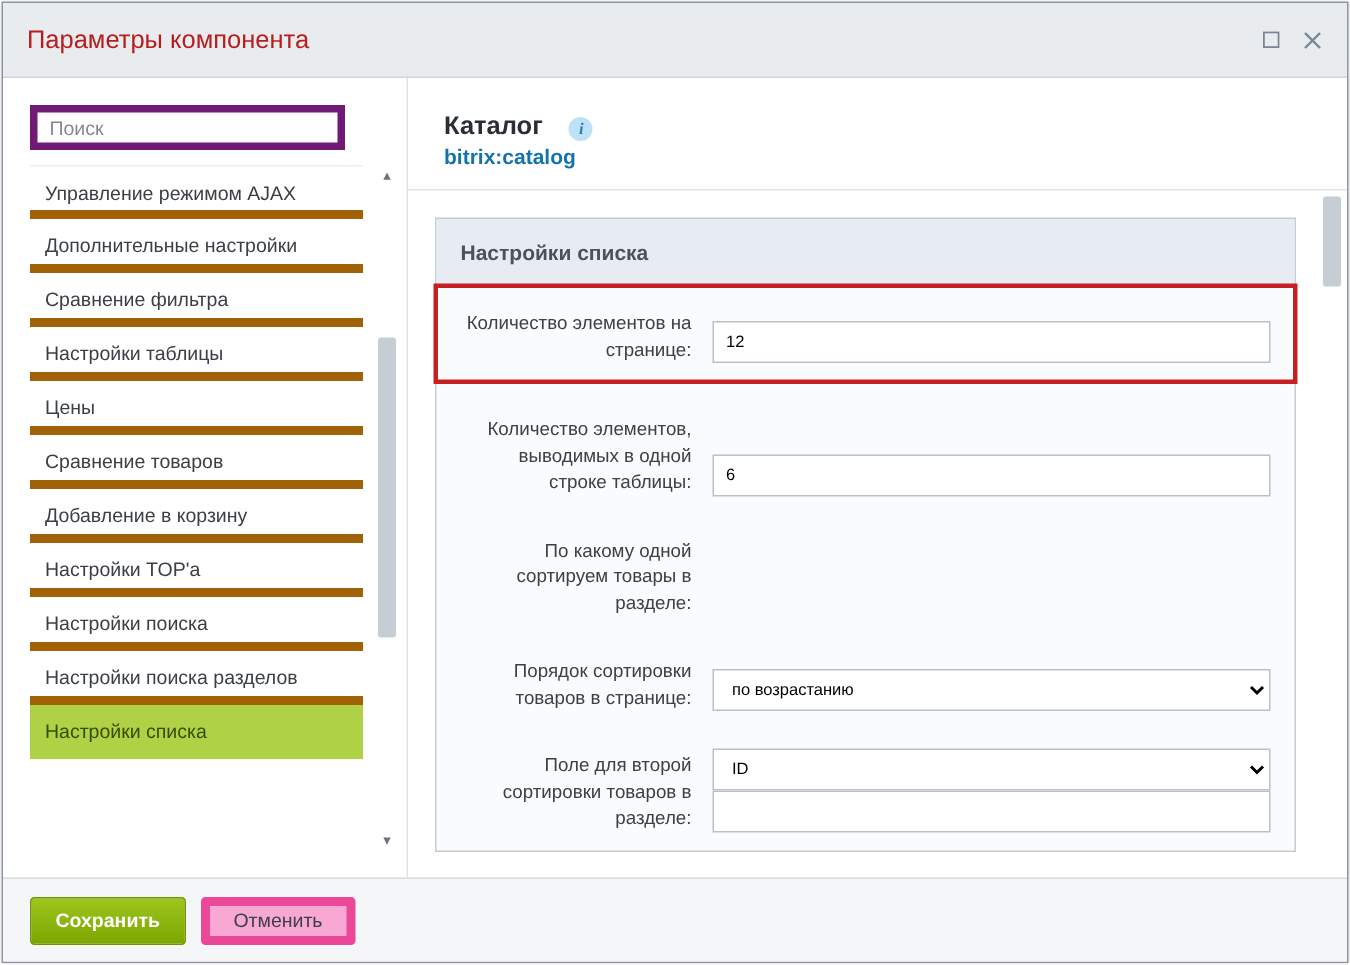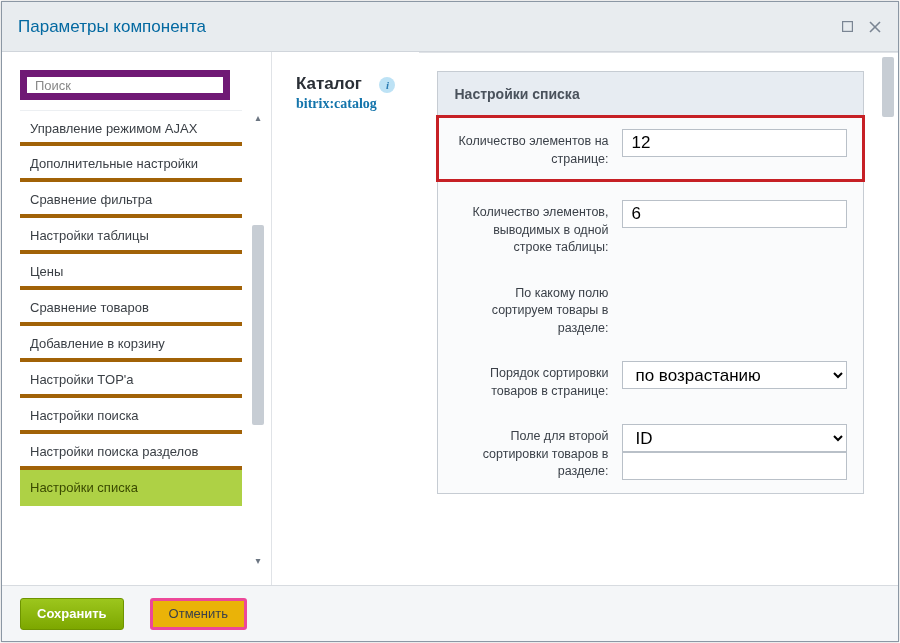--- a/index.html
+++ b/index.html
@@ -22,21 +22,21 @@
     flex-direction: column;
     box-shadow: 0 0 3px rgba(0,0,0,0.2);
   }
   .titlebar {
     height: 50px;
     background: #e8ecef;
     border-bottom: 1px solid #d0d5db;
     display: flex;
     align-items: center;
     padding: 0 16px;
-    color: #0369a1;
+    color: #b91c1c;
     font-size: 17px;
   }
   .titlebar .spacer { flex: 1; }
   .titlebar .winbtn {
     width: 14px;
     height: 14px;
     margin-left: 14px;
     display: flex;
     align-items: center;
     justify-content: center;
@@ -52,21 +52,21 @@
   .sidebar {
     width: 270px;
     border-right: 1px solid #e0e3e7;
     display: flex;
     flex-direction: column;
     padding: 18px 0 18px 18px;
   }
   .search-box {
     width: 210px;
     height: 30px;
-    border: 7px solid #701a75;
+    border: 5px solid #701a75;
     padding: 0 8px;
     font-size: 13px;
     color: #333;
     outline: none;
     margin-bottom: 10px;
   }
   .search-box::placeholder { color: #888; }
   .nav-wrap {
     flex: 1;
     position: relative;
@@ -106,37 +106,37 @@
     width: 12px;
     top: 115px;
     height: 200px;
     background: #c7cdd4;
     border-radius: 2px;
   }
   .nav-item {
     height: 36px;
     line-height: 36px;
     padding: 0 10px;
-    border-bottom: 4px solid #a16207;
+    border-bottom: 6px solid #a16207;
     color: #3a3f45;
     cursor: pointer;
     white-space: nowrap;
     overflow: hidden;
     text-overflow: ellipsis;
   }
   .nav-item:first-child { border-top: 1px solid #eceff2; }
   .nav-item.active {
     background: #aed145;
     color: #3a4a00;
     border-bottom-color: #aed145;
   }
   .main {
     flex: 1;
     display: flex;
-    flex-direction: row;
+    flex-direction: column;
     overflow: hidden;
     position: relative;
   }
   .main-header {
     padding: 22px 24px 14px 24px;
     display: flex;
     align-items: flex-start;
   }
   .main-header h2 {
     font-size: 17px;
@@ -158,21 +158,20 @@
     align-items: center;
     justify-content: center;
     margin-left: 14px;
     margin-top: 2px;
   }
   .component-code {
     color: #1374ab;
     font-weight: bold;
     font-size: 14px;
     margin-top: 2px;
-    font-family: Liberation Serif, serif;
   }
   .form-scroll {
     flex: 1;
     overflow: hidden;
     position: relative;
     margin: 0 0 0 0;
     border-top: 1px solid #e0e3e7;
     padding: 18px 18px 0 10px;
   }
   .form-scroll-track {
@@ -199,21 +198,21 @@
   .section-head {
     background: #e7ecf2;
     border-bottom: 1px solid #c6ccd3;
     padding: 14px 16px;
     font-weight: bold;
     color: #4a525c;
     font-size: 14px;
   }
   .field-row {
     display: flex;
-    align-items: flex-start;
+    align-items: flex-end;
     padding: 12px 16px;
   }
   .field-row.highlight {
     outline: 3px solid #c62025;
     outline-offset: -1px;
     margin: 0 0 8px 0;
   }
   .field-label {
     width: 168px;
     text-align: right;
@@ -225,41 +224,41 @@
   }
   .field-ctrl {
     flex: 1;
   }
   .field-ctrl input[type=text],
   .field-ctrl select {
     width: 100%;
     height: 28px;
     border: 1px solid #b9c0c8;
     padding: 0 8px;
-    font-size: 17px;
+    font-size: 11px;
     background: #fff;
     outline: none;
   }
   .footer {
     height: 56px;
     border-top: 1px solid #d7dbe0;
     background: #f4f6f8;
     display: flex;
     align-items: center;
     padding: 0 18px;
-    gap: 26px;
+    gap: 10px;
   }
   .btn {
     height: 32px;
     padding: 0 16px;
     border-radius: 3px;
     font-size: 13px;
     cursor: pointer;
-    border: 3px solid #ec4899;
-    background: #eab308;
+    border: 6px solid #ec4899;
+    background: #f9a8d4;
     color: #3b4149;
   }
   .btn.primary {
     background: #86b100;
     background: linear-gradient(#9cc61d, #7da700);
     border: 1px solid #6e9400;
     color: #fff;
     font-weight: bold;
   }
 </style>
@@ -334,21 +333,21 @@
           </div>
 
           <div class="field-row">
             <div class="field-label">Количество элементов, выводимых в одной строке таблицы:</div>
             <div class="field-ctrl">
               <input type="text" value="6" style="">
             </div>
           </div>
 
           <div class="field-row">
-            <div class="field-label">По какому полю сортируем товары в разделе:</div>
+            <div class="field-label">По какому одной сортируем товары в разделе:</div>
           </div>
 
           <div class="field-row">
             <div class="field-label">Порядок сортировки товаров в странице:</div>
             <div class="field-ctrl">
               <select>
                 <option>по возрастанию</option>
               </select>
             </div>
           </div>

